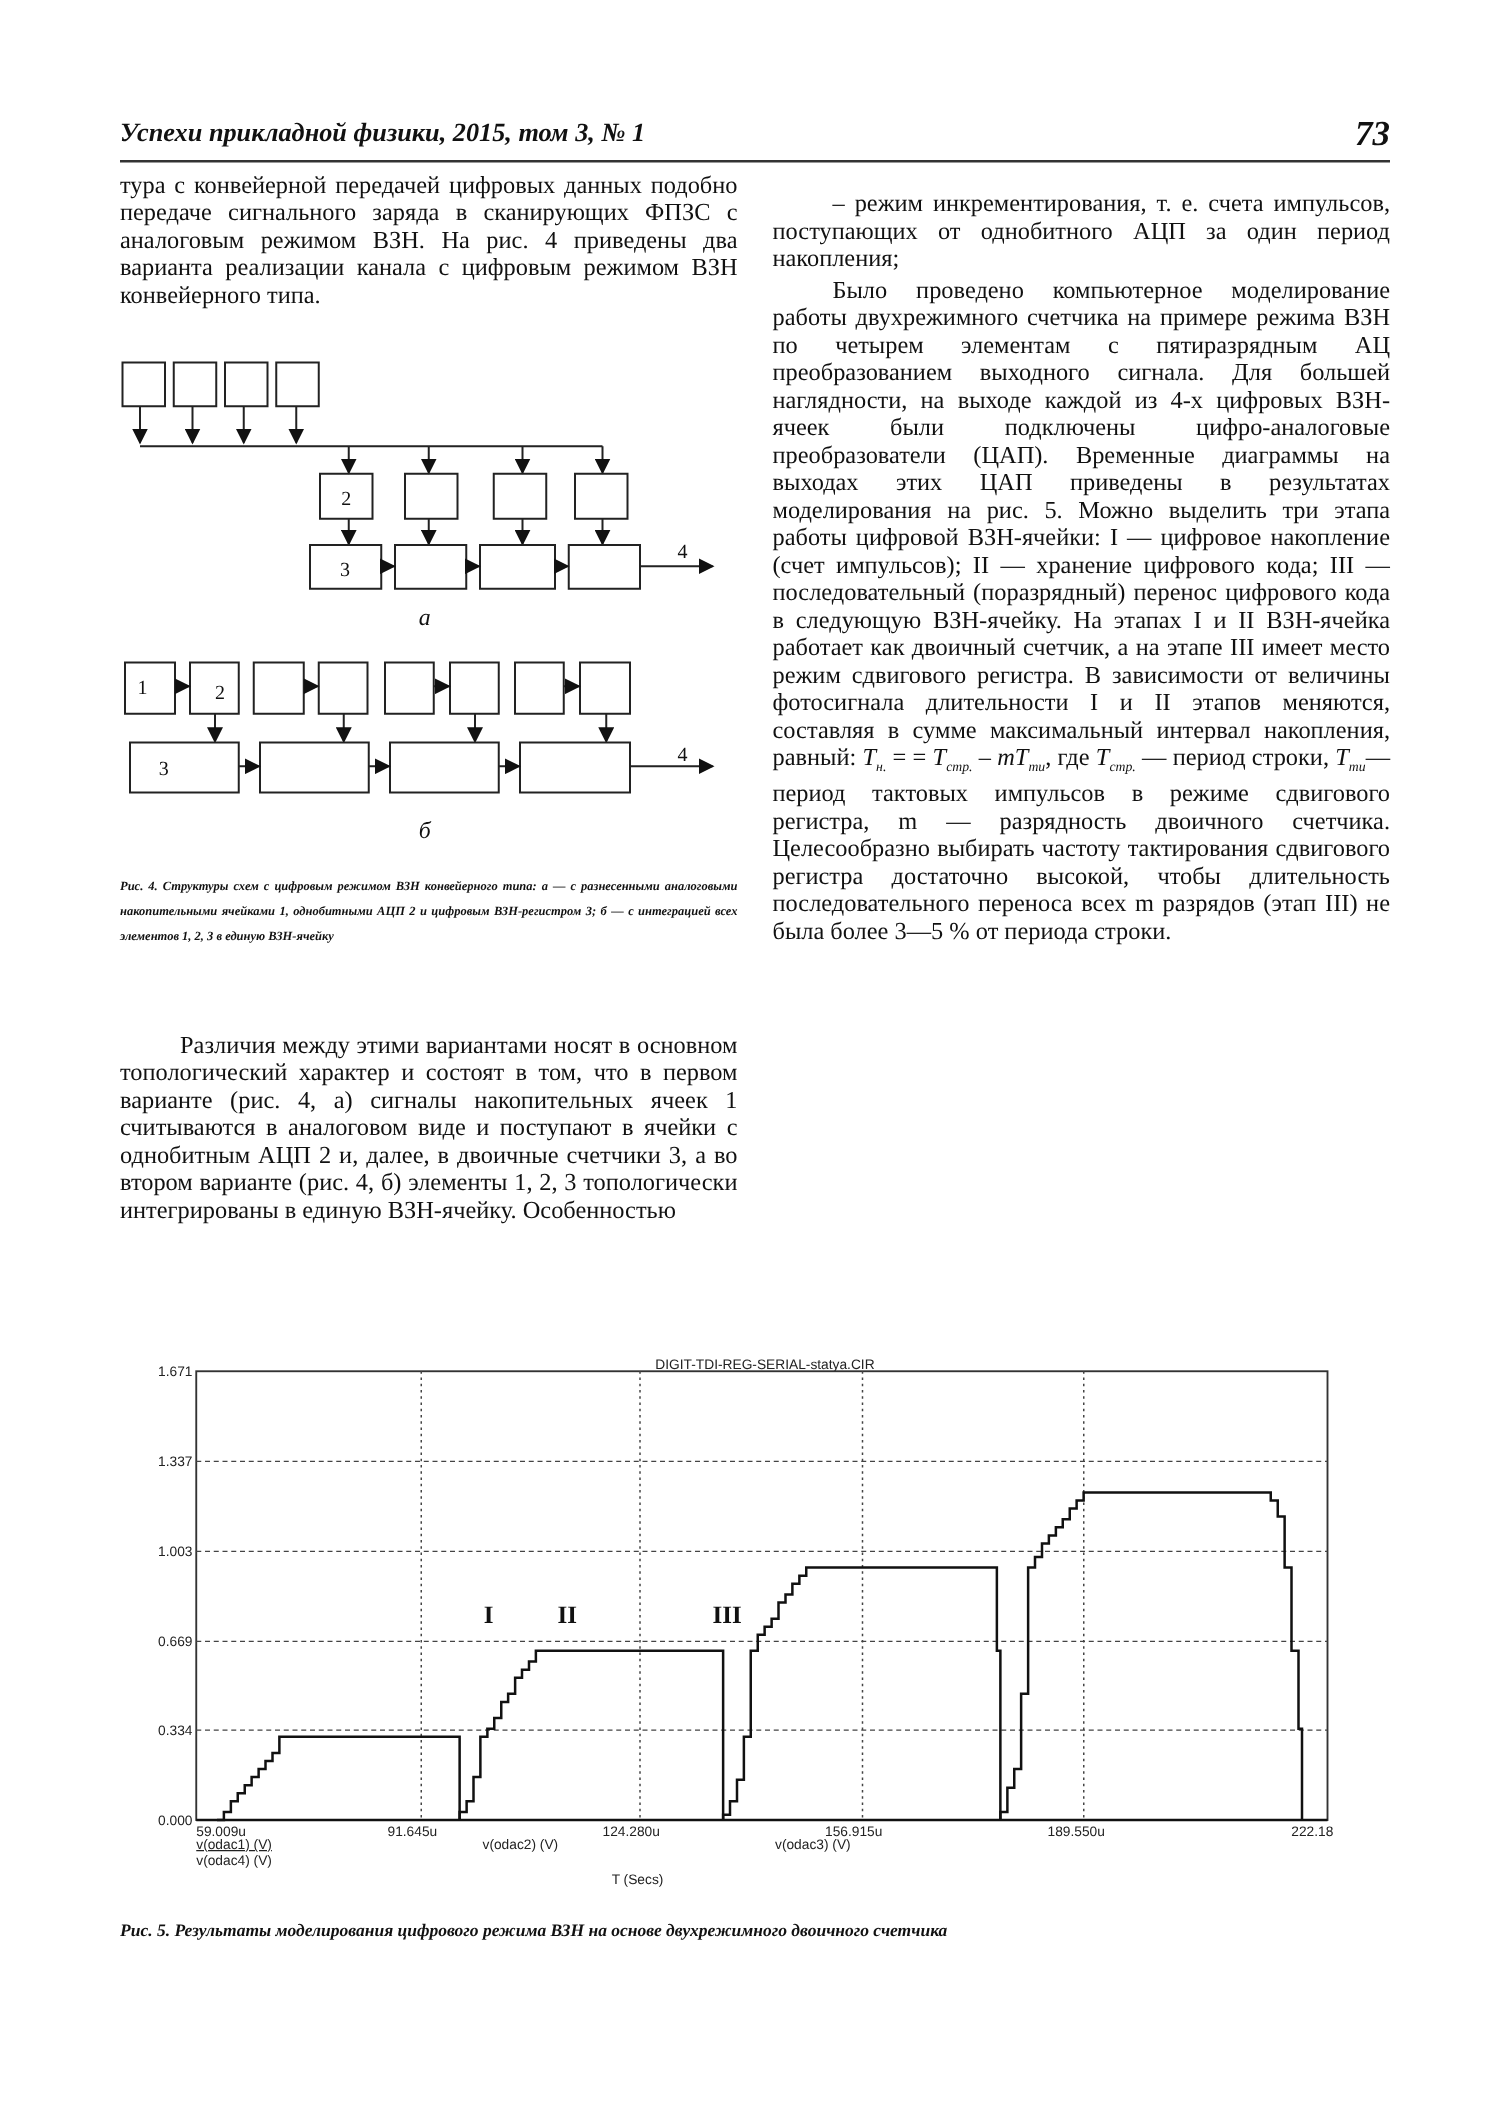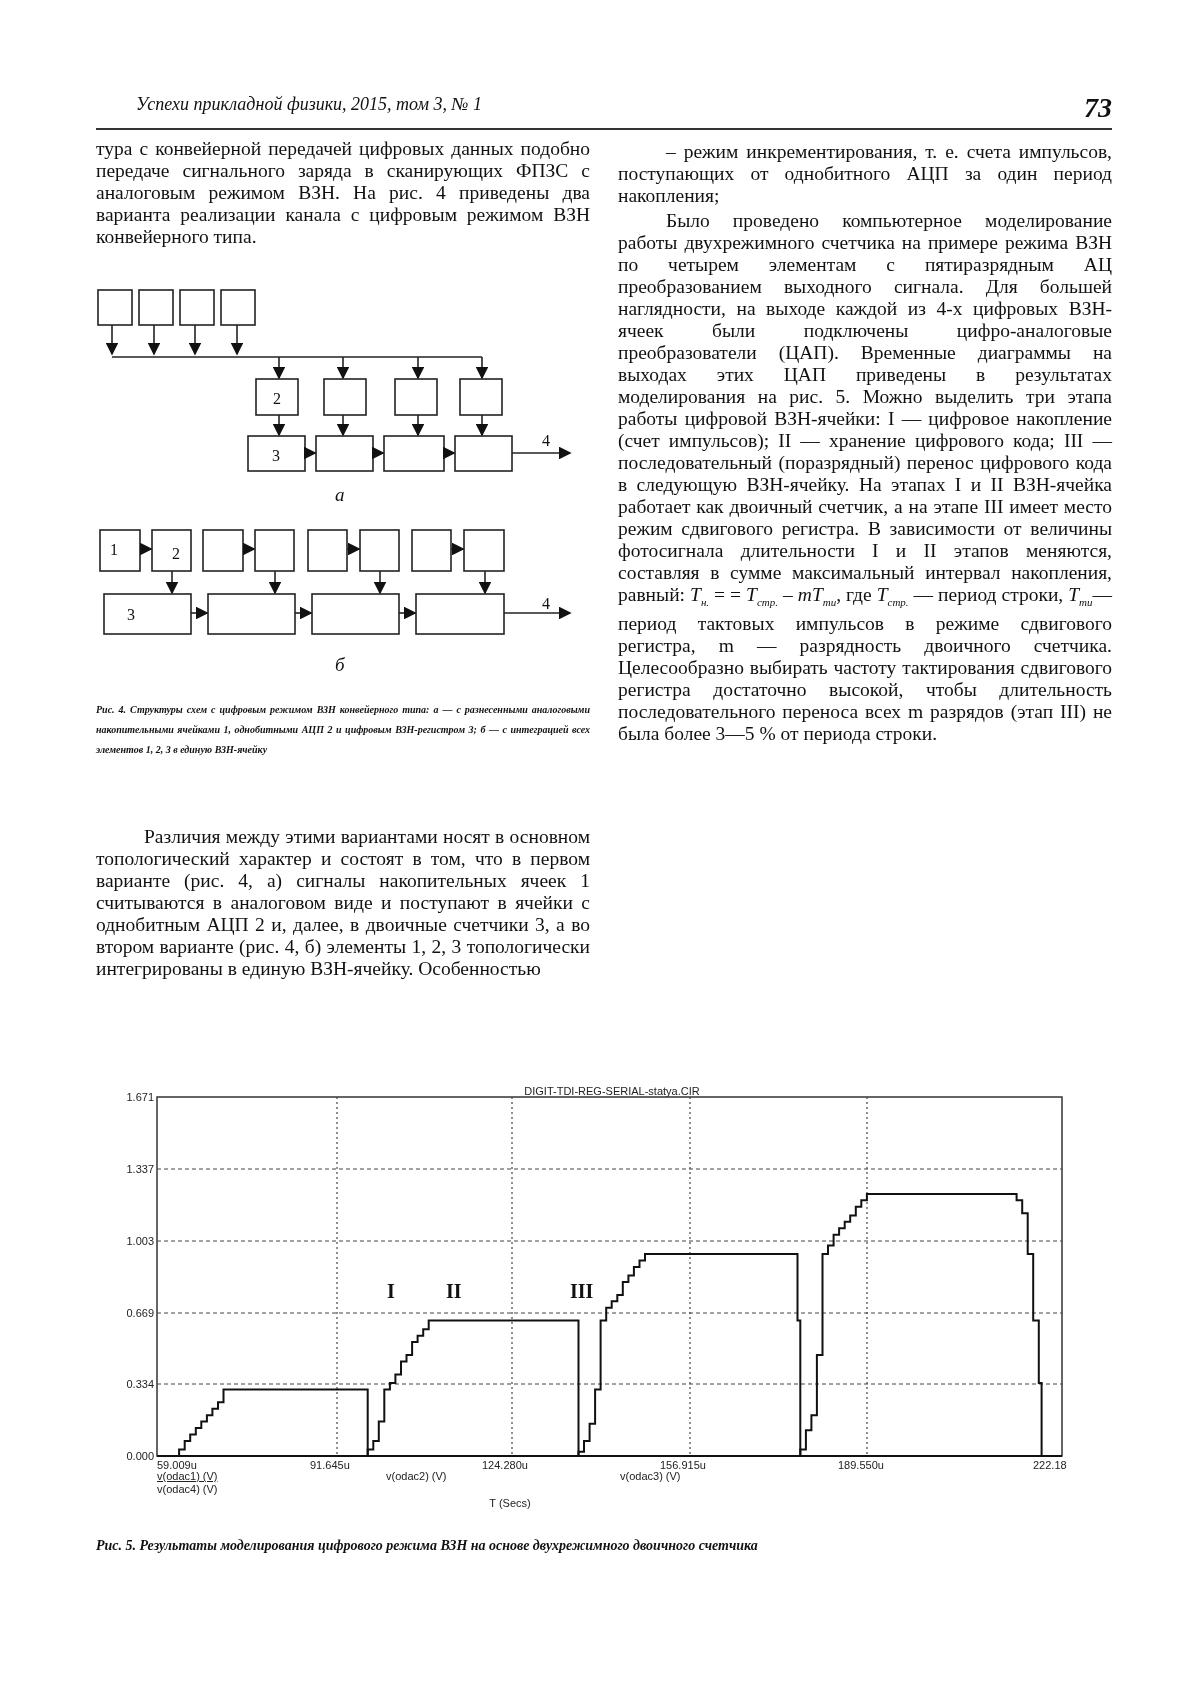--- a/index.html
+++ b/index.html
@@ -1,18 +1,18 @@
 <!DOCTYPE html>
 <html><head>
 <meta charset="utf-8">
 <style>
   html, body { margin: 0; padding: 0; background: #ffffff; }
   body { width: 1200px; height: 1698px; position: relative; overflow: hidden; font-family: "Liberation Serif", serif; color: #111; }
   .header { position: absolute; left: 96px; top: 92px; width: 1016px; height: 30px; }
-  .header-title { position: absolute; left: 0; top: 2px; font-style: italic; font-weight: normal; font-size: 18px; margin-left: 40px; }
+  .header-title { position: absolute; left: 0; top: 2px; font-style: italic; font-weight: bold; font-size: 21px; }
   .header-page { position: absolute; right: 0; top: 0; font-style: italic; font-weight: bold; font-size: 28px; }
   .header-rule { position: absolute; left: 96px; top: 128px; width: 1016px; height: 2px; background: #333; }
   .col { position: absolute; font-size: 19.5px; line-height: 22px; text-align: justify; }
   .col-left { left: 96px; width: 494px; }
   .col-right { left: 618px; width: 494px; }
   .p { margin: 0; }
   .indent { text-indent: 48px; }
   .caption4 { position: absolute; left: 96px; top: 700px; width: 494px; font-style: italic; font-weight: bold; font-size: 10px; line-height: 20px; text-align: justify; }
   .sublabel { position: absolute; font-style: italic; font-size: 19px; }
   .diagram svg { position: absolute; }
@@ -125,21 +125,21 @@
   <span class="sublabel" style="left:335px; top:654px;">б</span>
 </div>
 
 <div class="caption4">Рис. 4. Структуры схем с  цифровым режимом ВЗН конвейерного типа: а — с разнесенными аналоговыми накопительными ячейками 1, однобитными АЦП 2  и цифровым ВЗН-регистром 3; б — с интеграцией всех элементов 1, 2, 3 в единую ВЗН-ячейку</div>
 
 <div class="col col-left" style="top:826px;">
   <p class="p indent">Различия между этими вариантами носят в основном топологический характер и состоят в том, что в первом варианте (рис. 4, а) сигналы накопительных ячеек 1 считываются в аналоговом виде и поступают в ячейки с однобитным АЦП 2 и, далее, в двоичные счетчики 3, а во втором варианте (рис. 4, б) элементы 1, 2, 3 топологически интегрированы в единую ВЗН-ячейку. Особенностью</p>
 </div>
 
 <div class="col col-right" style="top:138px;">
-  <p class="p indent" style="margin-top:3px;">–  режим инкрементирования, т. е. счета импульсов, поступающих от однобитного АЦП за один период накопления;</p>
+  <p class="p indent" style="margin-top:15px;">–  режим инкрементирования, т. е. счета импульсов, поступающих от однобитного АЦП за один период накопления;</p>
   <p class="p indent" style="margin-top:3px;"><span>Было проведено компьютерное моделирование работы двухрежимного счетчика на примере режима ВЗН по четырем элементам с пятиразрядным АЦ преобразованием выходного сигнала. Для большей наглядности, на выходе каждой из 4-х цифровых ВЗН-ячеек были подключены цифро-аналоговые преобразователи (ЦАП). Временные диаграммы на выходах этих ЦАП приведены в результатах моделирования на рис. 5. Можно выделить три этапа работы цифровой ВЗН-ячейки: I — цифровое накопление (счет импульсов); II — хранение цифрового кода; III — последовательный (поразрядный) перенос цифрового кода в следующую ВЗН-ячейку. На этапах I и II ВЗН-ячейка работает как двоичный счетчик, а на этапе III имеет место режим сдвигового регистра. В зависимости от величины фотосигнала длительности I и II этапов меняются, составляя в сумме максимальный интервал накопления, равный: </span><i>T</i><sub><i>н.</i></sub><span> = = </span><i>T</i><sub><i>стр.</i></sub><i> – m</i><i>T</i><sub><i>ти</i></sub><span>, где </span><i>T</i><sub><i>стр.</i></sub><span> — период строки, </span><i>T</i><sub><i>ти</i></sub><span>— период тактовых импульсов в режиме сдвигового регистра, m — разрядность двоичного счетчика. Целесообразно выбирать частоту тактирования сдвигового регистра достаточно высокой, чтобы длительность последовательного переноса всех m разрядов (этап III) не была более 3—5 % от периода строки.</span></p>
 </div>
 
 <svg id="chart" style="position:absolute; left:100px; top:1080px;" width="980" height="430" viewBox="100 1080 980 430">
   <text class="chart-txt" x="612" y="1095" text-anchor="middle">DIGIT-TDI-REG-SERIAL-statya.CIR</text>
 
   <rect x="157" y="1097" width="905" height="359" fill="none" stroke="#333" stroke-width="1.5"></rect>
 
   <g stroke="#444" stroke-width="1" stroke-dasharray="4,3">
     <line x1="157" y1="1384" x2="1062" y2="1384"></line>

